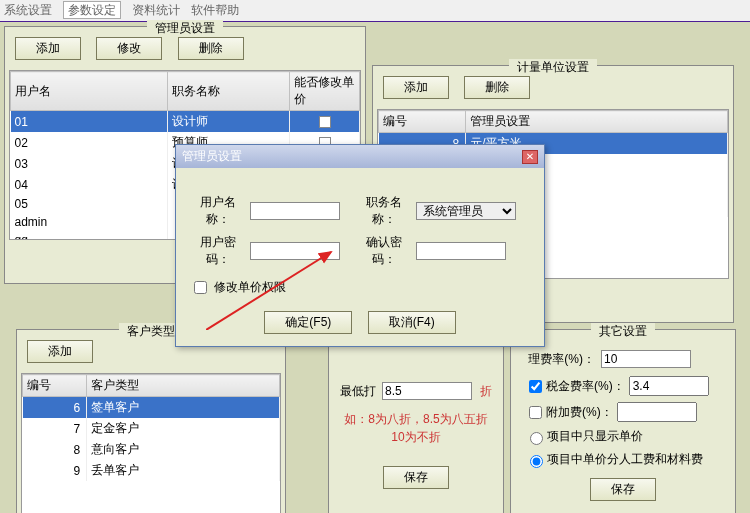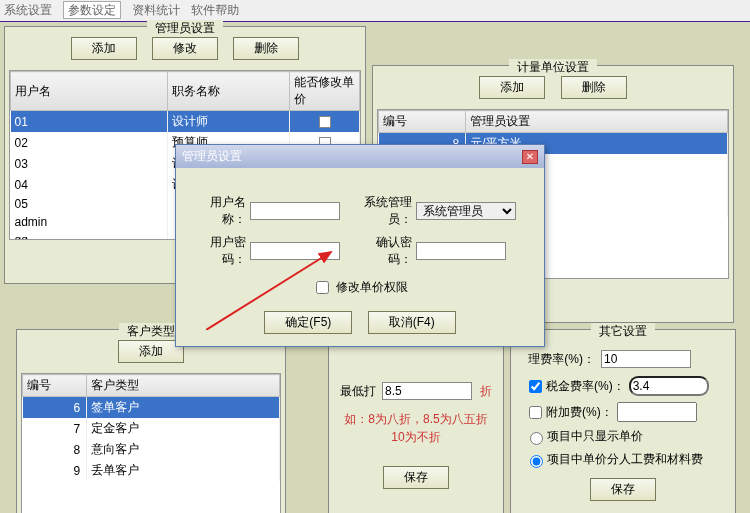--- a/index.html
+++ b/index.html
@@ -9,37 +9,37 @@
   .menu-bar span.sel { border: 1px solid #aaa; padding: 1px 4px; background: #fff; }
   .content { padding: 4px; display: flex; flex-wrap: wrap; gap: 6px; }
   .panel { border: 1px solid #888; background: #e8ebd4; padding: 4px; position: relative; }
   .panel-title { position: absolute; top: -7px; left: 50%; transform: translateX(-50%); background: #e8ebd4; padding: 0 8px; font-size: 12px; }
   .pnl-top-l { width: 362px; height: 258px; }
   .pnl-top-r { width: 362px; height: 258px; margin-top: 39px; }
   .pnl-bot-row { display: flex; gap: 6px; width: 100%; padding-left: 12px; }
   .pnl-bl { width: 270px; height: 210px; }
   .pnl-bm { width: 176px; height: 210px; margin-left: 36px; }
   .pnl-br { width: 226px; height: 210px; }
-  .btn-row { text-align: center; margin: 6px 0 10px; }
+  .btn-row { text-align: left; margin: 6px 0 10px; }
   .btn { display: inline-block; border: 1px solid #7a7a5a; background: linear-gradient(#f7f8ee,#e3e6c8); padding: 2px 20px; margin: 0 6px; cursor: pointer; }
   table.grid { width: 100%; border-collapse: collapse; background: #fff; }
   table.grid th { background: linear-gradient(#f4f4f4,#e0e0e0); border: 1px solid #c0c0c0; padding: 2px 4px; text-align: left; font-weight: normal; }
   table.grid td { border-right: 1px solid #eee; padding: 2px 4px; height: 16px; }
   table.grid tr.sel td { background: #3a72c8; color: #fff; }
   .chk { display:inline-block; width:12px; height:12px; border:1px solid #888; background:#fff; vertical-align:middle;}
   .grid-wrap { border: 1px solid #999; height: 170px; overflow-y: auto; background:#fff;}
   .grid-wrap-sm { height: 150px; }
   
   .dialog { position: absolute; left: 175px; top: 144px; width: 370px; background: #e8ebd4; border: 1px solid #5a7bb0; box-shadow: 2px 2px 6px rgba(0,0,0,.3); z-index: 10;}
   .dlg-title { background: linear-gradient(#cfd7ec,#a6b5d8); padding: 3px 6px; color: #fff; font-size: 12px; display:flex; justify-content:space-between; align-items:center;}
   .dlg-close { width:16px; height:14px; background:#d66; border:1px solid #a33; color:#fff; text-align:center; line-height:12px; font-size:10px; cursor:pointer;}
   .dlg-close::before { content:"✕"; }
   .dlg-body { padding: 20px 14px 12px; position: relative; }
   .frm-row { display:flex; margin:6px 0; align-items:center; }
-  .frm-row label { width:60px; text-align:right; padding-right:4px;}
+  .frm-row label { width:60px; text-align:center; padding-right:4px;}
   .frm-row input[type=text], .frm-row input[type=password], .frm-row select { border:1px solid #888; height:18px; font-size:12px; padding:0 2px; }
   .frm-row .col { display:flex; align-items:center; }
   .dlg-btns { text-align:center; margin-top:14px; }
   .arrow { position:absolute; left:30px; top:72px; pointer-events:none; }
   
   .field-row { display:flex; align-items:center; margin:8px 4px; }
   .field-row label { width:76px; text-align:right; margin-right:6px;}
   .field-row input[type=text]{ border:1px solid #888; width:90px; height:18px; padding:0 2px;}
   .hint { color:#c33; text-align:center; margin:10px 0 20px; line-height:1.5;}
   .radio-row, .check-row { margin:6px 0 6px 10px; display:flex; align-items:center;}
@@ -201,21 +201,21 @@
     <div class="panel pnl-br">
       <div class="panel-title">其它设置</div>
       <div style="height:8px"></div>
       <div class="field-row">
         <label>理费率(%)：</label>
         <input type="text" value="10" style="">
       </div>
       <div class="check-row">
         <input type="checkbox" checked="" style="">
         <label>税金费率(%)：</label>
-        <input type="text" style="width: 80px; margin-left: 4px; border-radius: 9px;" value="3.4">
+        <input type="text" style="width: 80px; margin-left: 4px;" value="3.4">
       </div>
       <div class="check-row">
         <input type="checkbox" style="">
         <label>附加费(%)：</label>
         <input type="text" style="width: 80px; margin-left: 4px;" value="">
       </div>
       <div class="radio-row">
         <input type="radio" name="pr" style="">
         <span>项目中只显示单价</span>
       </div>
@@ -243,35 +243,35 @@
           </marker>
         </defs>
       <line x1="0" y1="90" x2="125" y2="12" stroke="#d22" stroke-width="2" marker-end="url(#ah)"></line>
     </svg>
     <div class="frm-row">
       <div class="col">
           <label>用户名称：</label>
           <input type="text" style="width: 90px;">
         </div>
       <div class="col" style="margin-left:16px">
-          <label>系统管理员：</label>
+          <label>职务名称：</label>
         <select style="width:100px"><option>系统管理员</option></select>
       </div>
     </div>
     <div class="frm-row">
       <div class="col">
           <label>用户密码：</label>
           <input type="password" style="width: 90px;">
         </div>
       <div class="col" style="margin-left:16px">
           <label>确认密码：</label>
           <input type="password" style="width: 90px;">
         </div>
     </div>
-    <div class="frm-row" style="justify-content:center;margin-top:10px">
+    <div class="frm-row" style="justify-content:flex-start;margin-top:10px">
       <input type="checkbox" style="">
       <span style="margin-left:4px">修改单价权限</span>
     </div>
     <div class="dlg-btns">
       <span class="btn">确定(F5)</span>
       <span class="btn">取消(F4)</span>
     </div>
   </div>
 </div>
 

